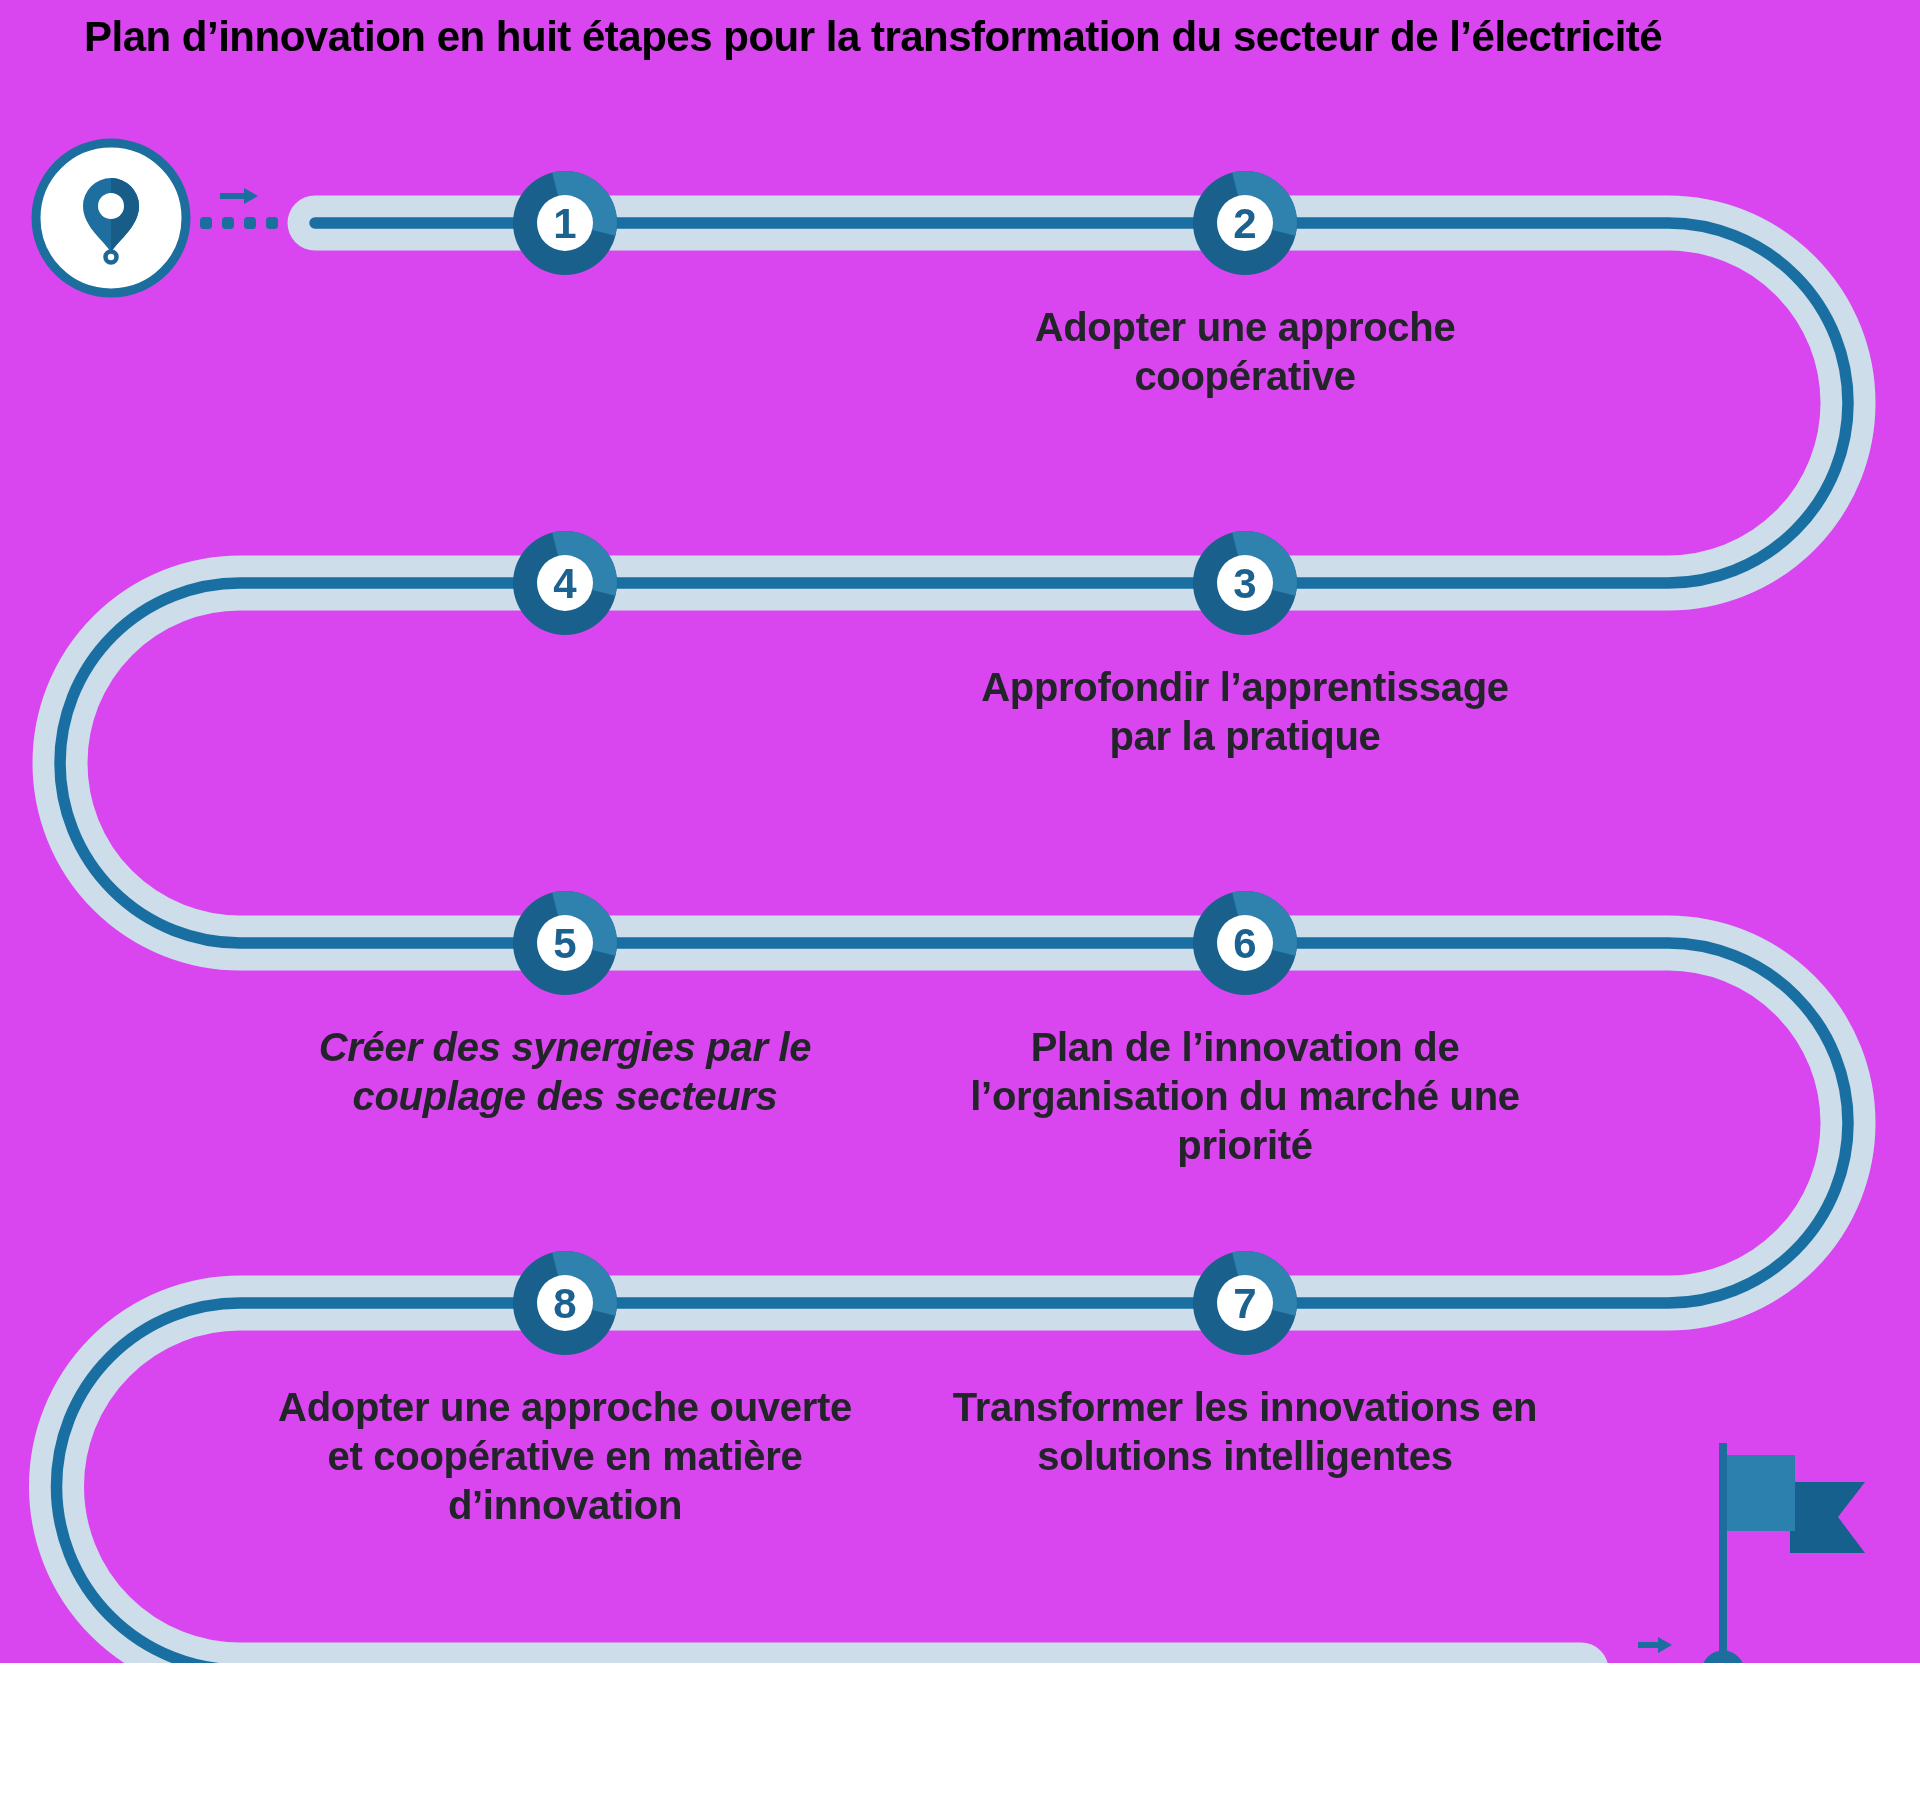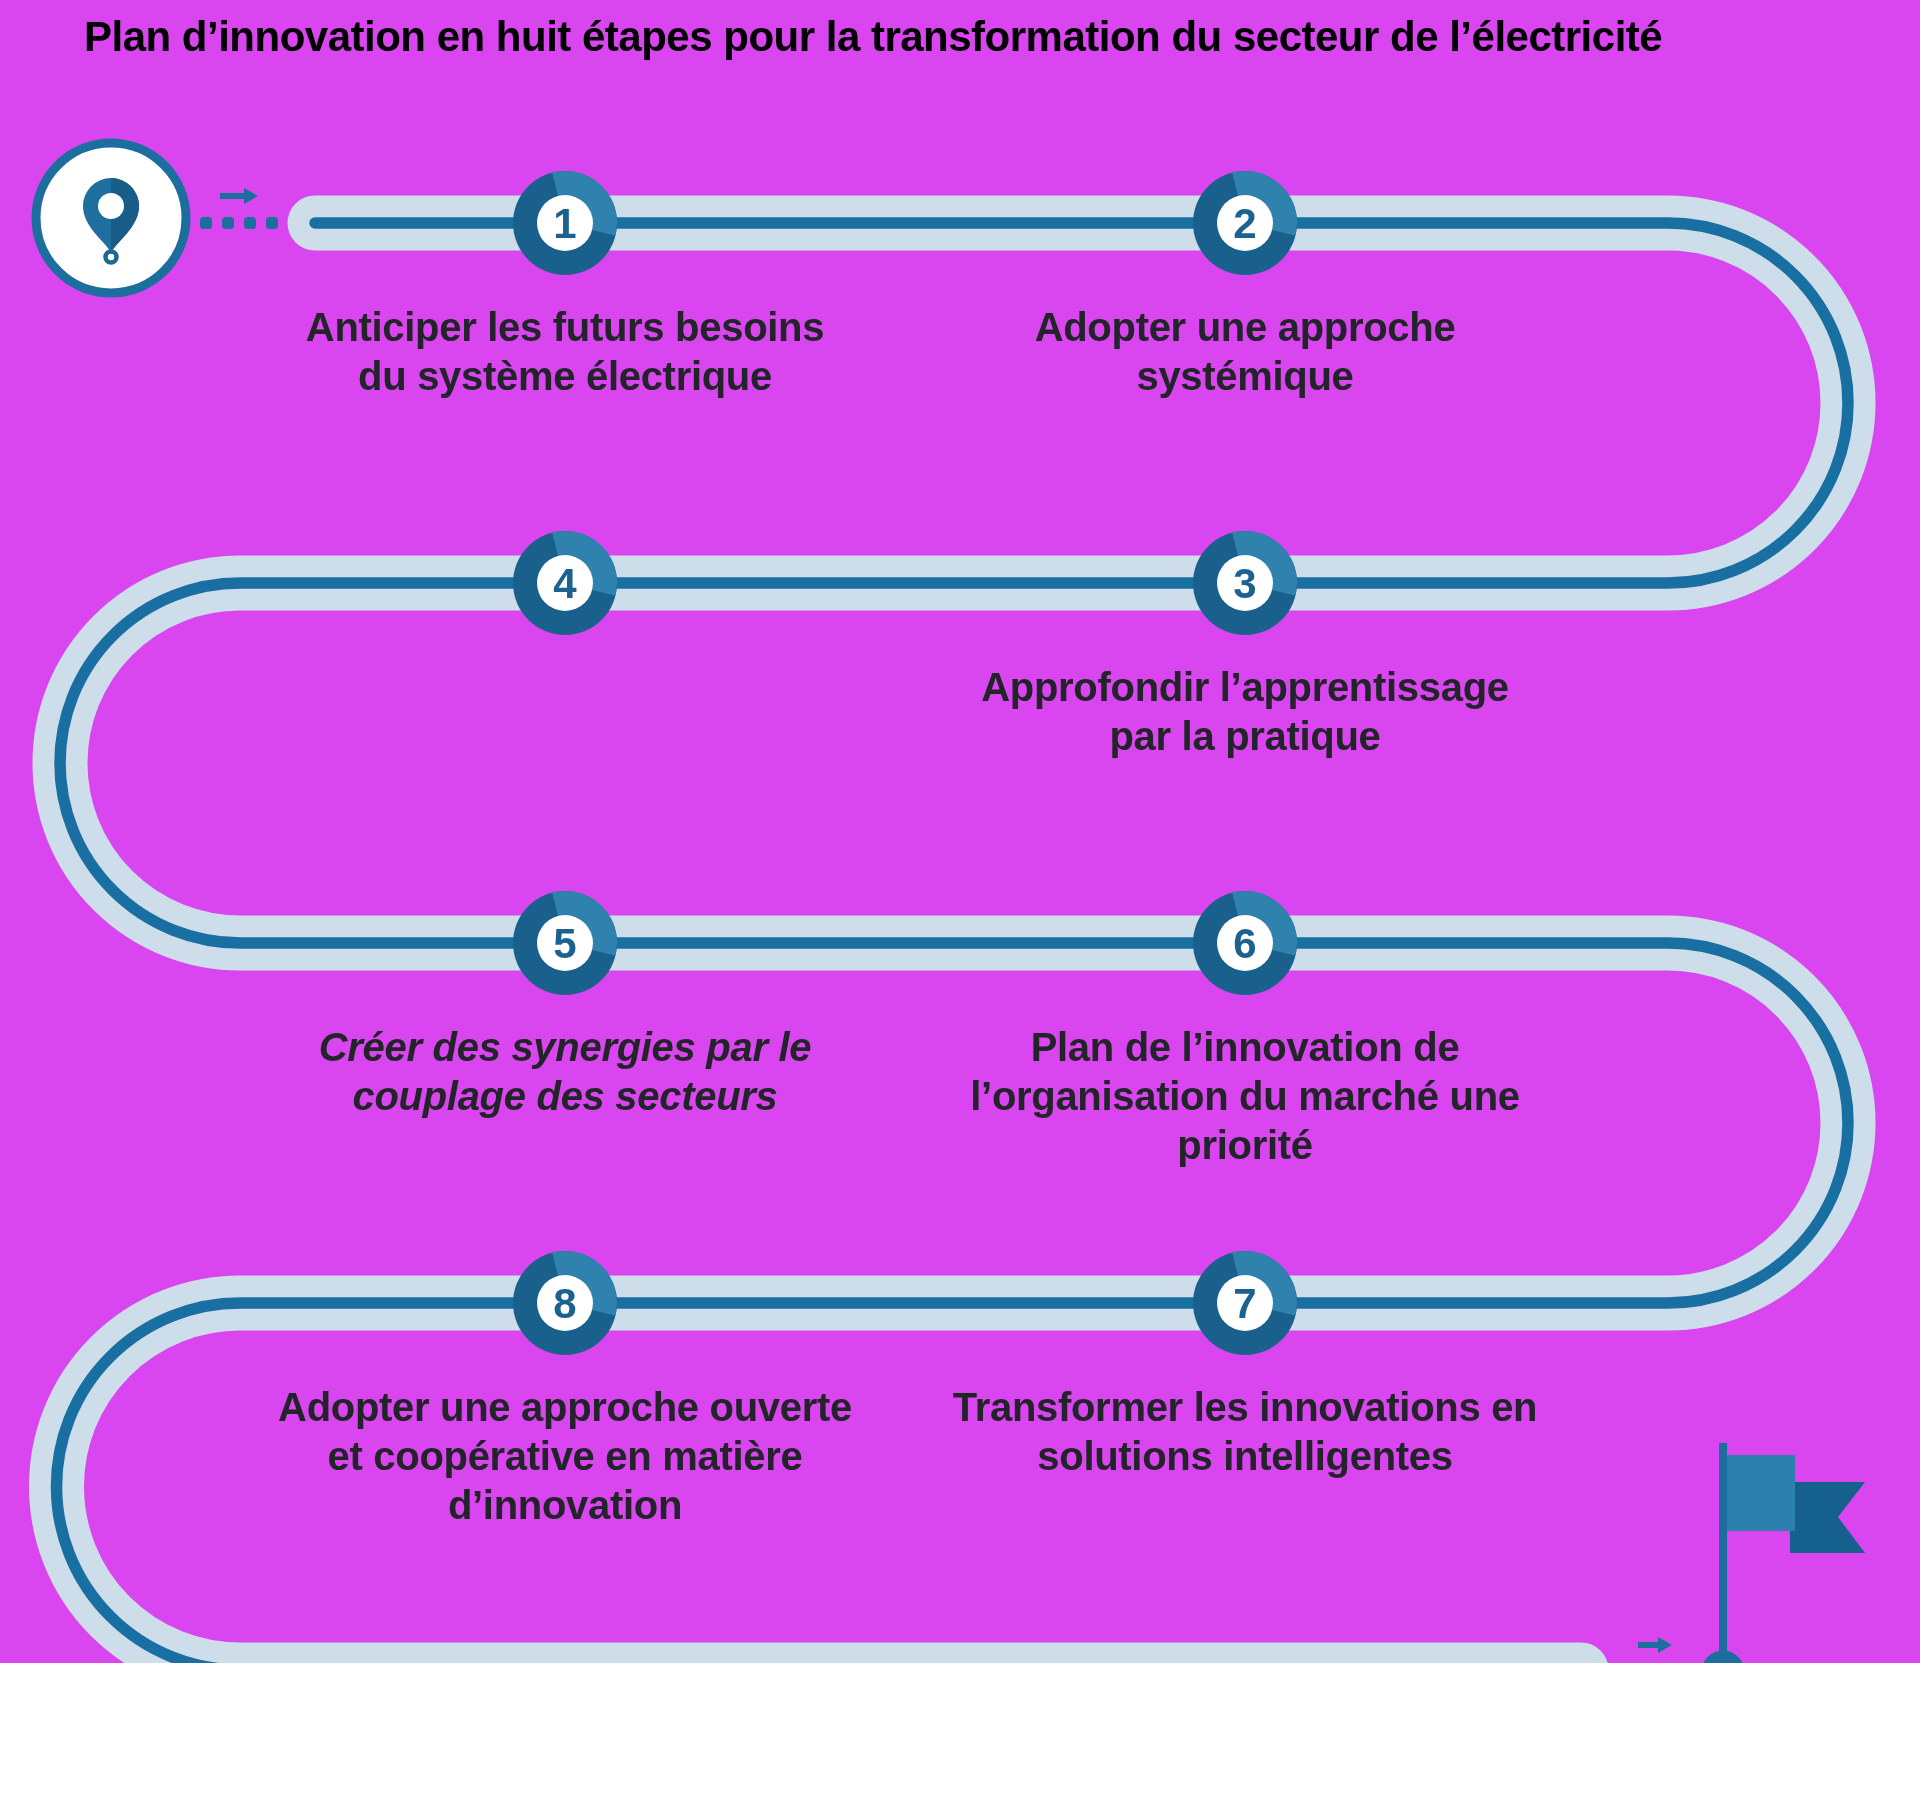--- a/index.html
+++ b/index.html
@@ -109,24 +109,22 @@
     </g>
 
     <g>
       <polygon points="1790,1482 1865,1482 1838,1517 1865,1553 1790,1553" fill="#16608d"></polygon>
       <rect x="1726" y="1455" width="69" height="76" fill="#2b80ad"></rect>
       <rect x="1719" y="1443" width="8" height="233" fill="#1c6e9e"></rect>
       <circle cx="1723" cy="1672" r="16" fill="none" stroke="#1c6e9e" stroke-width="11"></circle>
     </g>
   </svg>
 
-  <div class="step-label" style="left:235px;top:303px;">Anticiper les futurs besoins
-du système électrique</div>
   <div class="step-label" style="left:915px;top:303px;">Adopter une approche
-systémique</div>
+coopérative</div>
   <div class="step-label" style="left:915px;top:663px;text-align:center;">Approfondir l’apprentissage
 par la pratique</div>
   <div class="step-label" style="left:235px;top:1023px;font-style:italic;">Créer des synergies par le
 couplage des secteurs</div>
   <div class="step-label" style="left:915px;top:1023px;">Plan de l’innovation de
 l’organisation du marché une
 priorité</div>
   <div class="step-label" style="left:235px;top:1383px;">Adopter une approche ouverte
 et coopérative en matière
 d’innovation</div>

